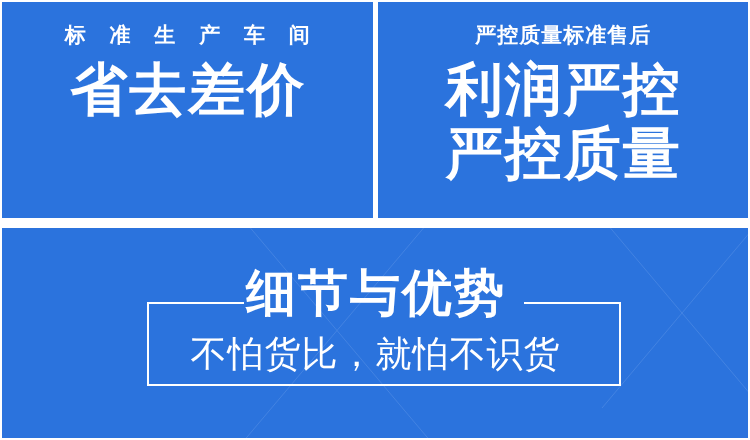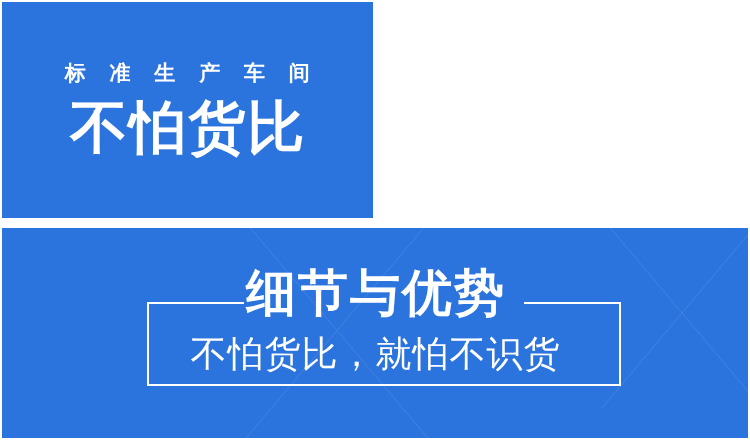--- a/index.html
+++ b/index.html
@@ -44,23 +44,22 @@
     height: 216px;
   }
 
   .panel-inner {
     position: absolute;
     inset: 0;
     display: flex;
     flex-direction: column;
     align-items: center;
     justify-content: flex-start;
-    padding-top: 12px;
-    box-sizing: border-box;
-    margin-top: 48px;
+    padding-top: 22px;
+    box-sizing: border-box;
   }
 
   .eyebrow {
     color: #ffffff;
     font-size: 21px;
     font-weight: bold;
     line-height: 1;
     white-space: nowrap;
   }
   .eyebrow.wide { letter-spacing: 9px; text-indent: 9px; }
@@ -162,24 +161,31 @@
 </head>
 <body>
 
 <div id="banner">
 
   <div class="top-row">
 
     <div class="panel half">
       <div class="panel-inner">
         <div class="eyebrow wide">标 准 生 产 车 间</div>
-        <div class="headline l1">不怕货比</div>
+        <div class="headline l1">省去差价</div>
       </div>
     </div>
 
+    <div class="panel half">
+      <div class="panel-inner">
+        <div class="eyebrow tight">严控质量标准售后</div>
+        <div class="headline l1">利润严控</div>
+        <div class="headline l2">严控质量</div>
+      </div>
+    </div>
 
   </div>
 
   <div class="bottom-wrap">
     <div class="panel full">
 
       <svg class="diagonals" width="746" height="210" viewBox="0 0 746 210">
         <line x1="240" y1="-10" x2="430" y2="215"></line>
         <line x1="430" y1="-10" x2="240" y2="215"></line>
         <line x1="600" y1="-10" x2="760" y2="180"></line>

